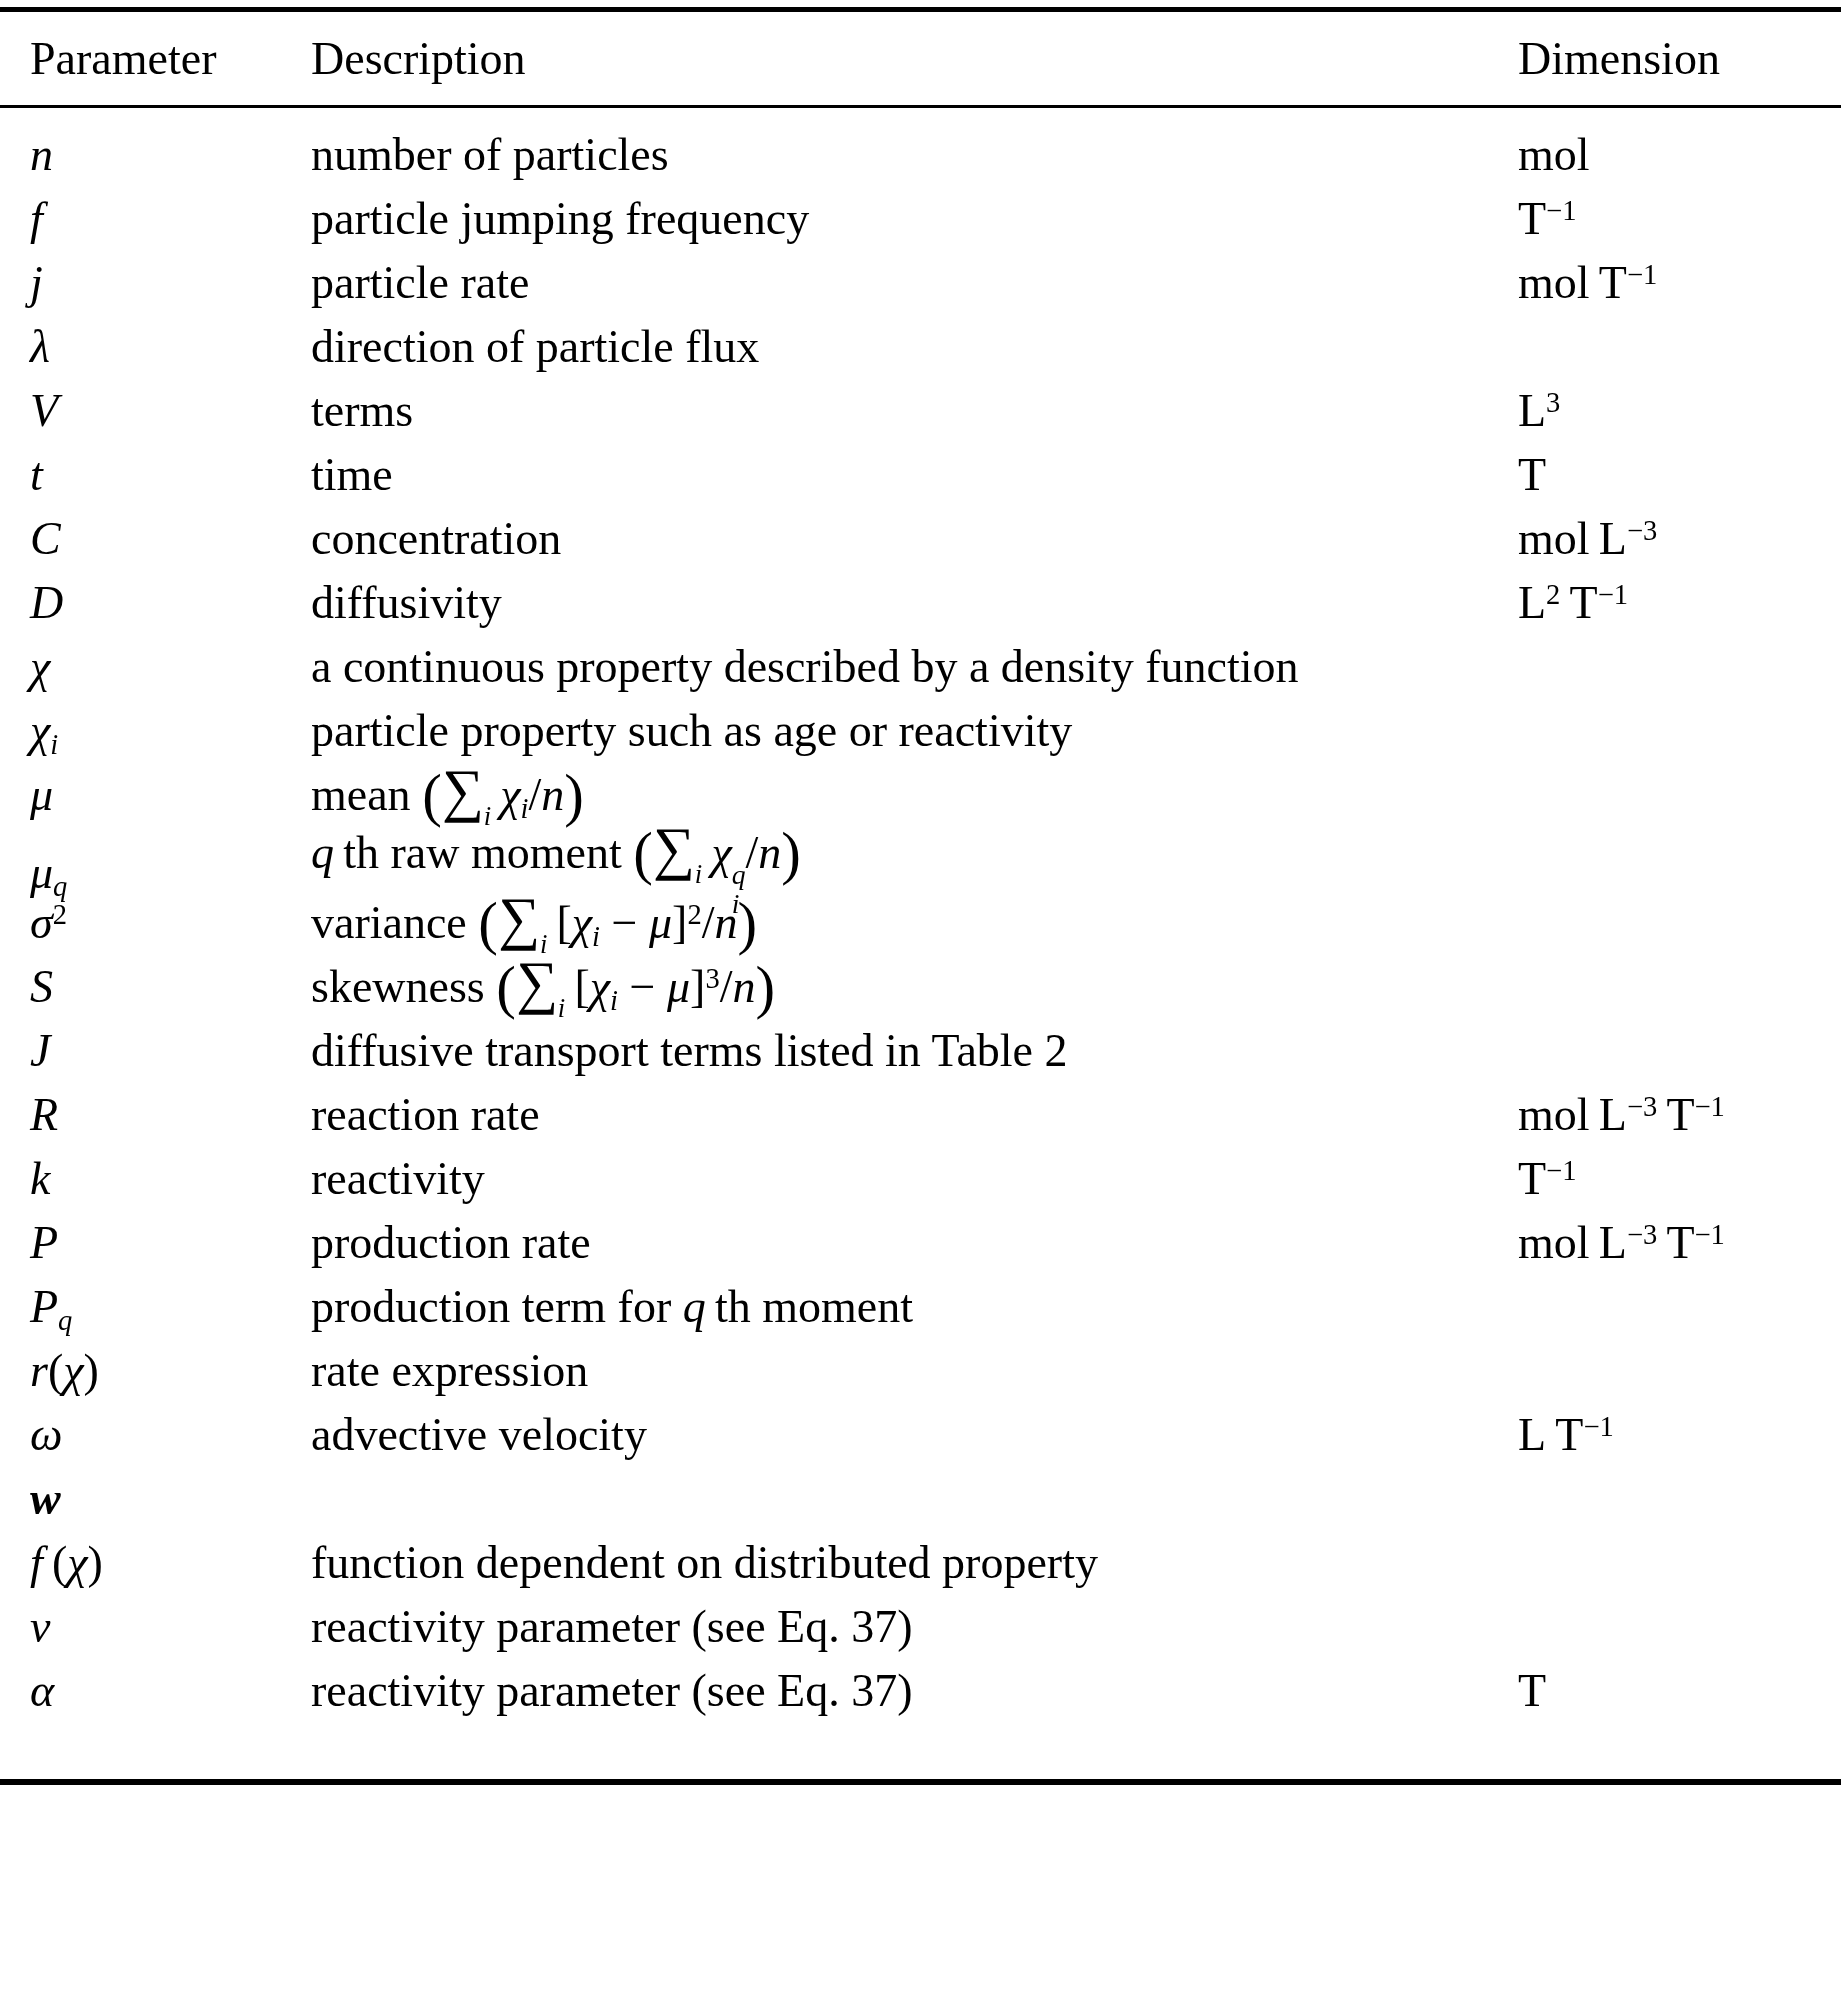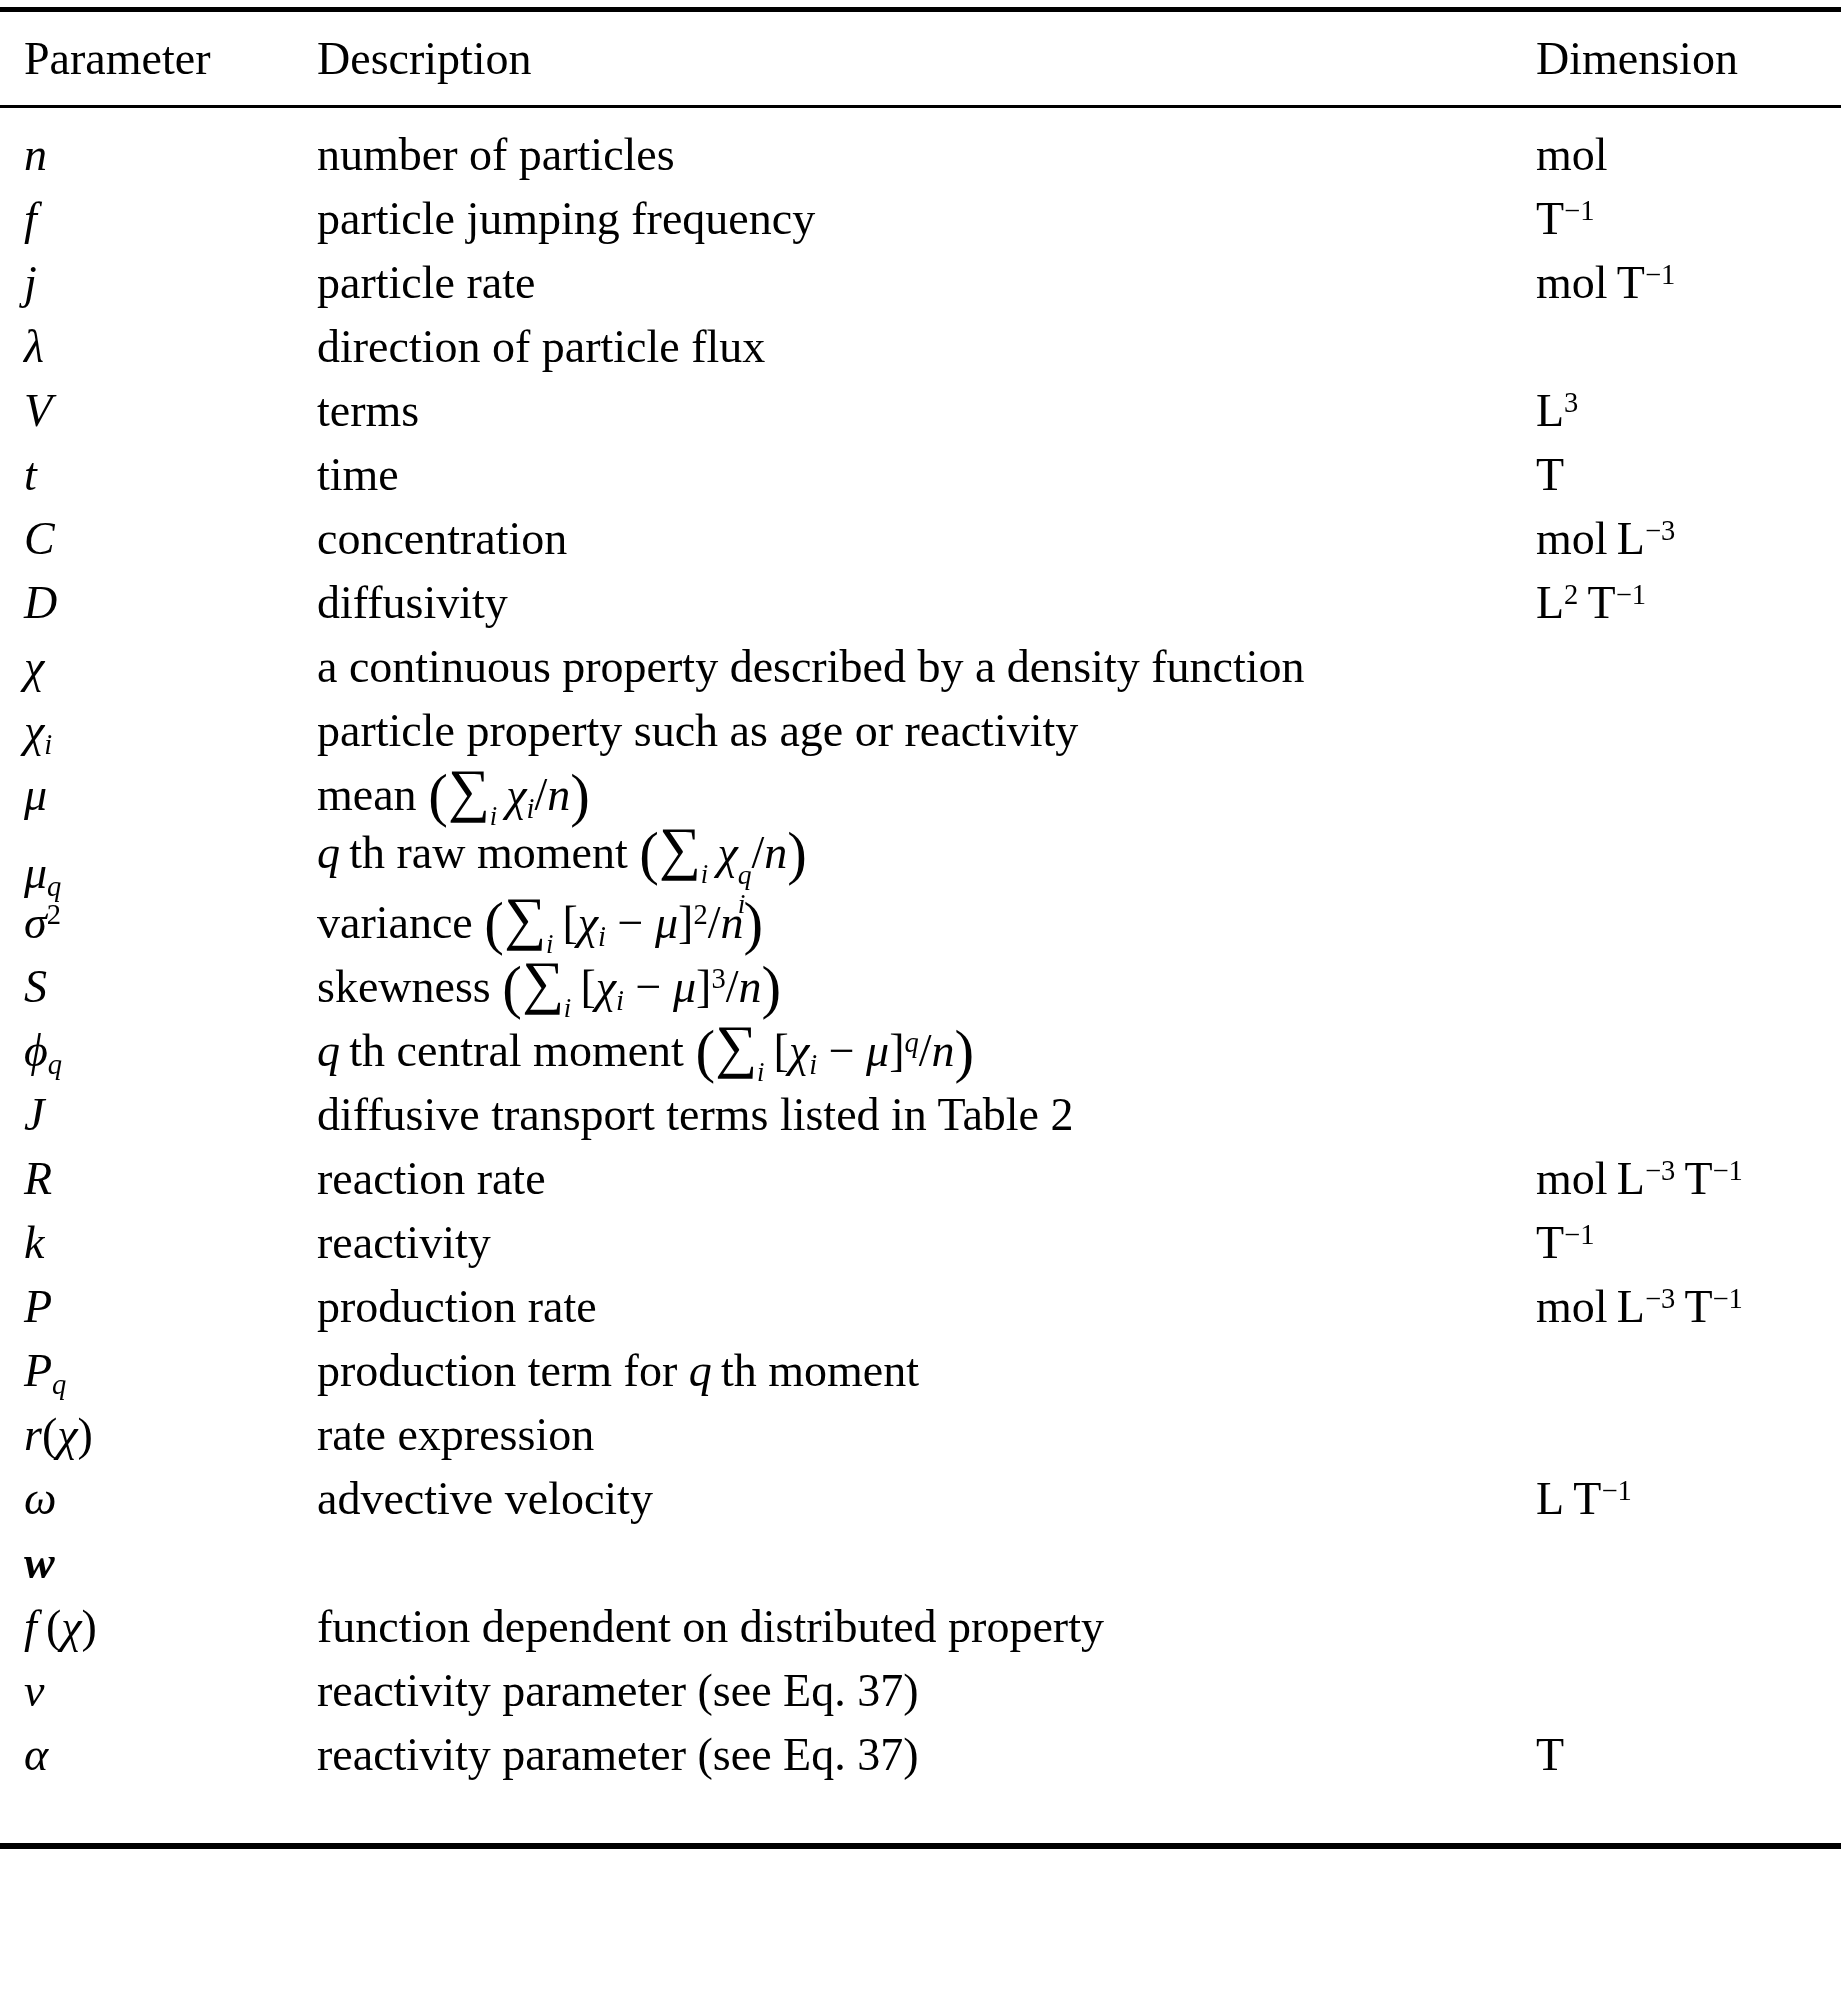--- a/index.html
+++ b/index.html
@@ -15,24 +15,23 @@
     padding-top: 7.1px;
     overflow: hidden;
   }
   .rule { width: 100%; background: #000000; }
   .rule-thick { height: 5.3px; }
   .rule-thin  { height: 2.7px; }
 
   .hdr-row, .t-row {
     display: grid;
     grid-template-columns: 281px 1207px auto;
-    padding-left: 24px;
+    padding-left: 30px;
     box-sizing: border-box;
     align-items: center;
-    gap: 12px;
   }
   .hdr-row { height: 93px; }
   .t-rows { padding-top: 14.3px; }
   .t-row { height: 64px; }
   .cell { white-space: nowrap; }
 
   
   i { font-style: italic; }
   b { font-weight: bold; }
   sub, sup { font-size: 0.62em; line-height: 0; }
@@ -135,25 +134,20 @@
         <div class="cell"><i>σ</i><sup>2</sup></div>
         <div class="cell">variance <span class="mparen">(</span><span class="sum">∑</span><sub class="sumsub"><i>i</i></sub> [<i>χ</i><sub><i>i</i></sub> − <i>μ</i>]<sup>2</sup>/<i>n</i><span class="mparen">)</span></div>
         <div class="cell"></div>
       </div>
       <div class="t-row">
         <div class="cell"><i>S</i></div>
         <div class="cell">skewness <span class="mparen">(</span><span class="sum">∑</span><sub class="sumsub"><i>i</i></sub> [<i>χ</i><sub><i>i</i></sub> − <i>μ</i>]<sup>3</sup>/<i>n</i><span class="mparen">)</span></div>
         <div class="cell"></div>
       </div>
       <div class="t-row">
-        <div class="cell"><i>ϕ</i><sub><i>q</i></sub></div>
-        <div class="cell"><i>q</i> th central moment <span class="mparen">(</span><span class="sum">∑</span><sub class="sumsub"><i>i</i></sub> [<i>χ</i><sub><i>i</i></sub> − <i>μ</i>]<sup><i>q</i></sup>/<i>n</i><span class="mparen">)</span></div>
-        <div class="cell"></div>
-      </div>
-      <div class="t-row">
         <div class="cell"><i>J</i></div>
         <div class="cell">diffusive transport terms listed in Table 2</div>
         <div class="cell"></div>
       </div>
       <div class="t-row">
         <div class="cell"><i>R</i></div>
         <div class="cell">reaction rate</div>
         <div class="cell">mol L<sup>−3</sup> T<sup>−1</sup></div>
       </div>
       <div class="t-row">

